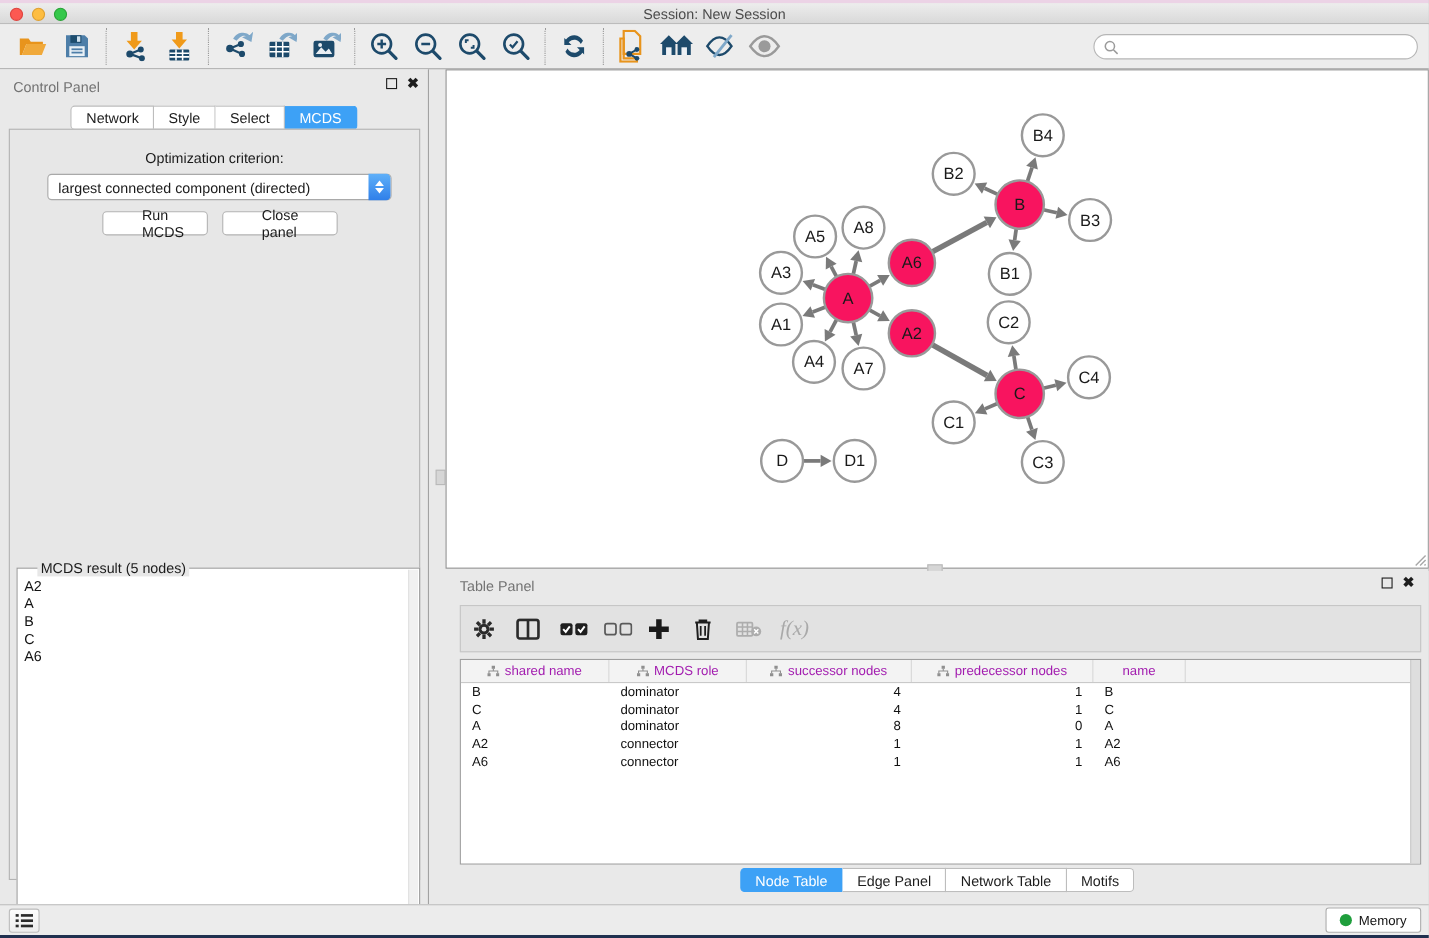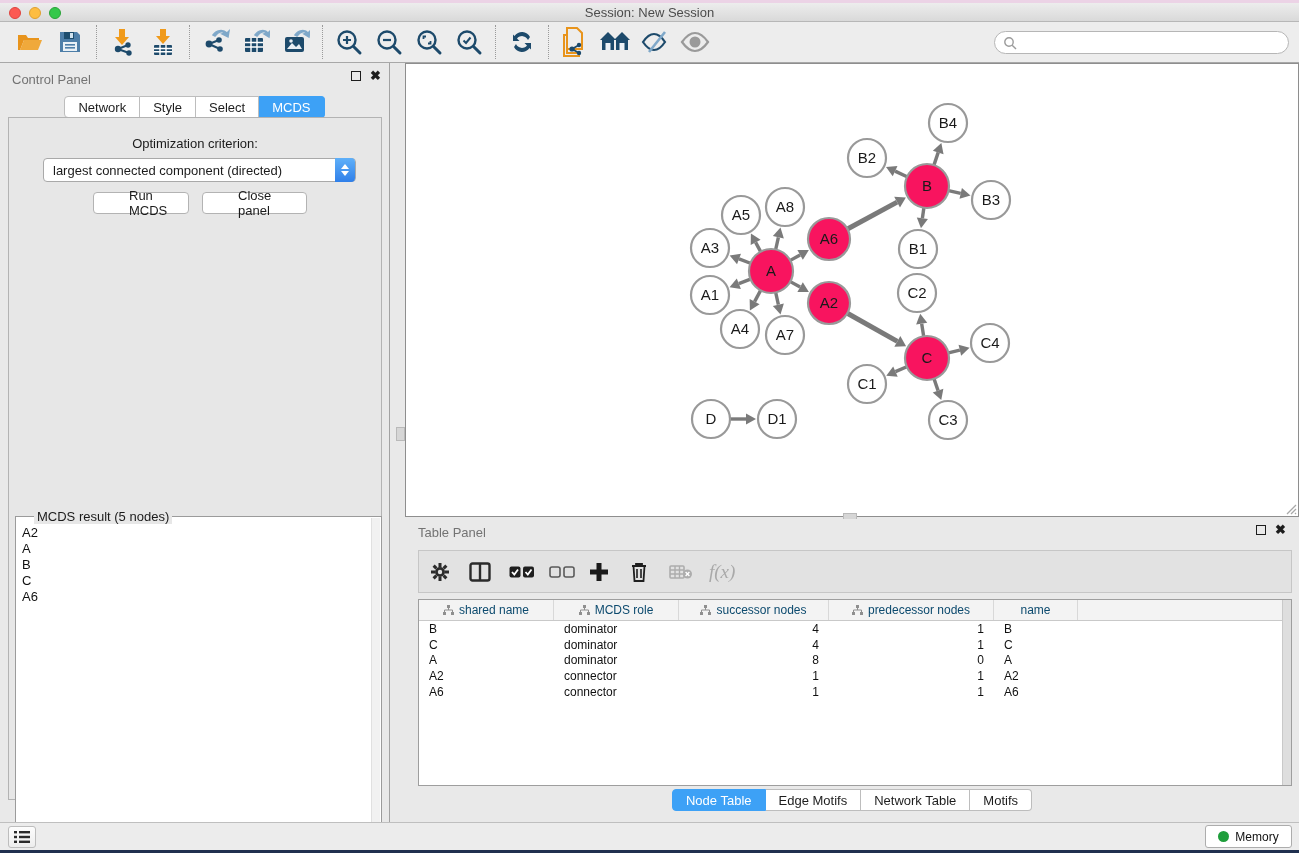--- a/index.html
+++ b/index.html
@@ -111,21 +111,21 @@
     display:flex; align-items:center; padding-left:10px; gap:4px;
   }
   .tp-btn { width:36px; height:34px; display:flex; align-items:center; }
   .table-wrap {
     position:absolute; left:13px; top:80px; width:874px; height:187px;
     background:#fff; border:1px solid #9e9e9e; overflow:hidden;
   }
   .thead { display:flex; height:21px; background:#f3f3f3; border-bottom:1px solid #c9c9c9; }
   .th {
     display:flex; align-items:center; justify-content:center; gap:5px;
-    font-size:12px; color:#0c4a6e; border-right:1px solid #d8d8d8; height:100%;
+    font-size:12px; color:#a21caf; border-right:1px solid #d8d8d8; height:100%;
   }
   .trow { display:flex; height:15.7px; align-items:center; }
   .td { font-size:12px; color:#111; padding:0 10px; overflow:hidden; white-space:nowrap; }
   .tv-scroll { position:absolute; right:0; top:0; width:9px; height:100%; background:#dedede; border-left:1px solid #c9c9c9; }
   .tp-tabs { position:absolute; left:0; top:270px; width:100%; display:flex; justify-content:center; }
   
   .statusbar {
     position:absolute; left:0; top:822px; width:1299px; height:28px;
     background:#ececec; border-top:1px solid #bfbfbf;
   }
@@ -630,21 +630,21 @@
             <div class="td" style="width: 150px; text-align: right;">1</div>
             <div class="td" style="width: 165px; text-align: right;">1</div>
             <div class="td" style="width: 84px; text-align: left;">A6</div>
           </div>
         </div>
       <div class="tv-scroll"></div>
     </div>
     <div class="tp-tabs">
       <div class="seg" id="tp-tabs-seg">
           <div class="seg-btn active">Node Table</div>
-          <div class="seg-btn">Edge Motifs</div>
+          <div class="seg-btn">Edge Panel</div>
           <div class="seg-btn">Network Table</div>
           <div class="seg-btn">Motifs</div>
         </div>
     </div>
   </div>
 
   <div class="statusbar">
     <div class="list-btn">
       <span>
           <svg width="16" height="14" viewBox="0 0 16 14">

